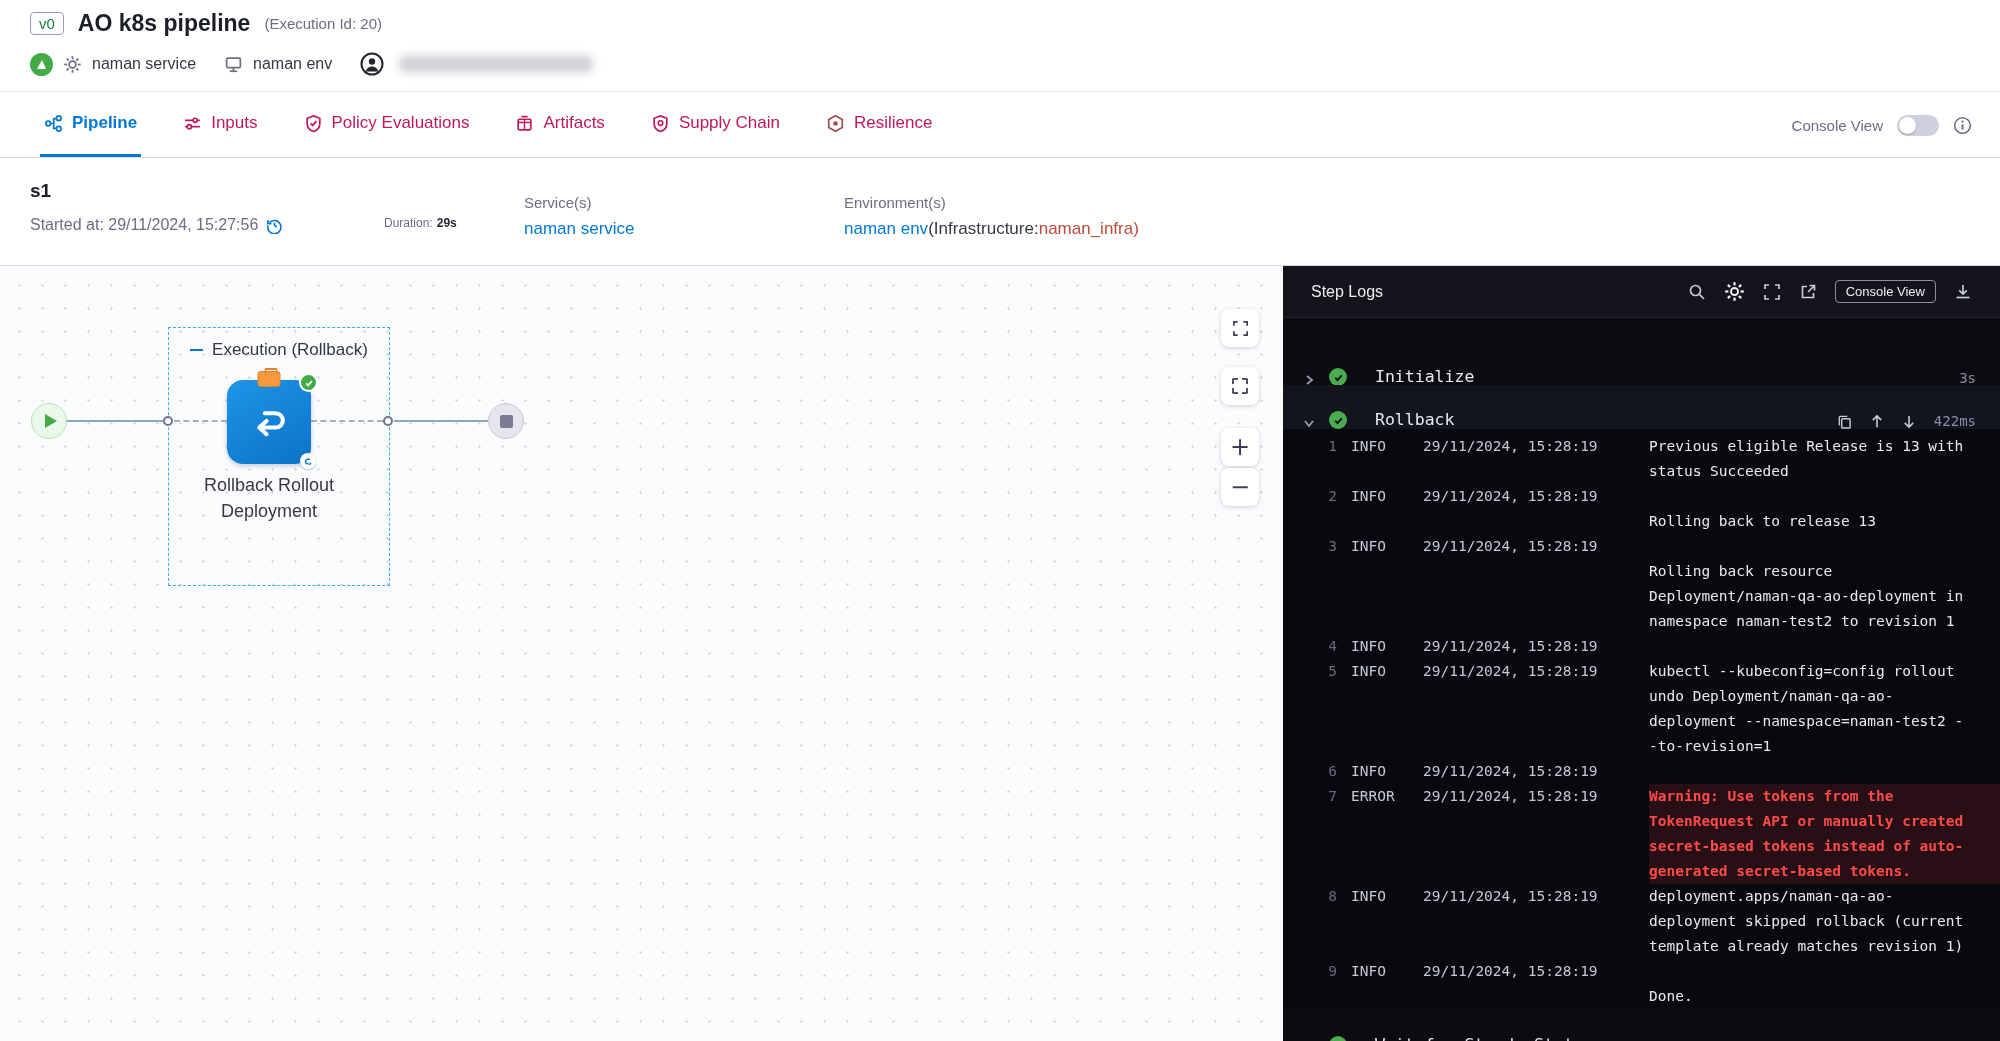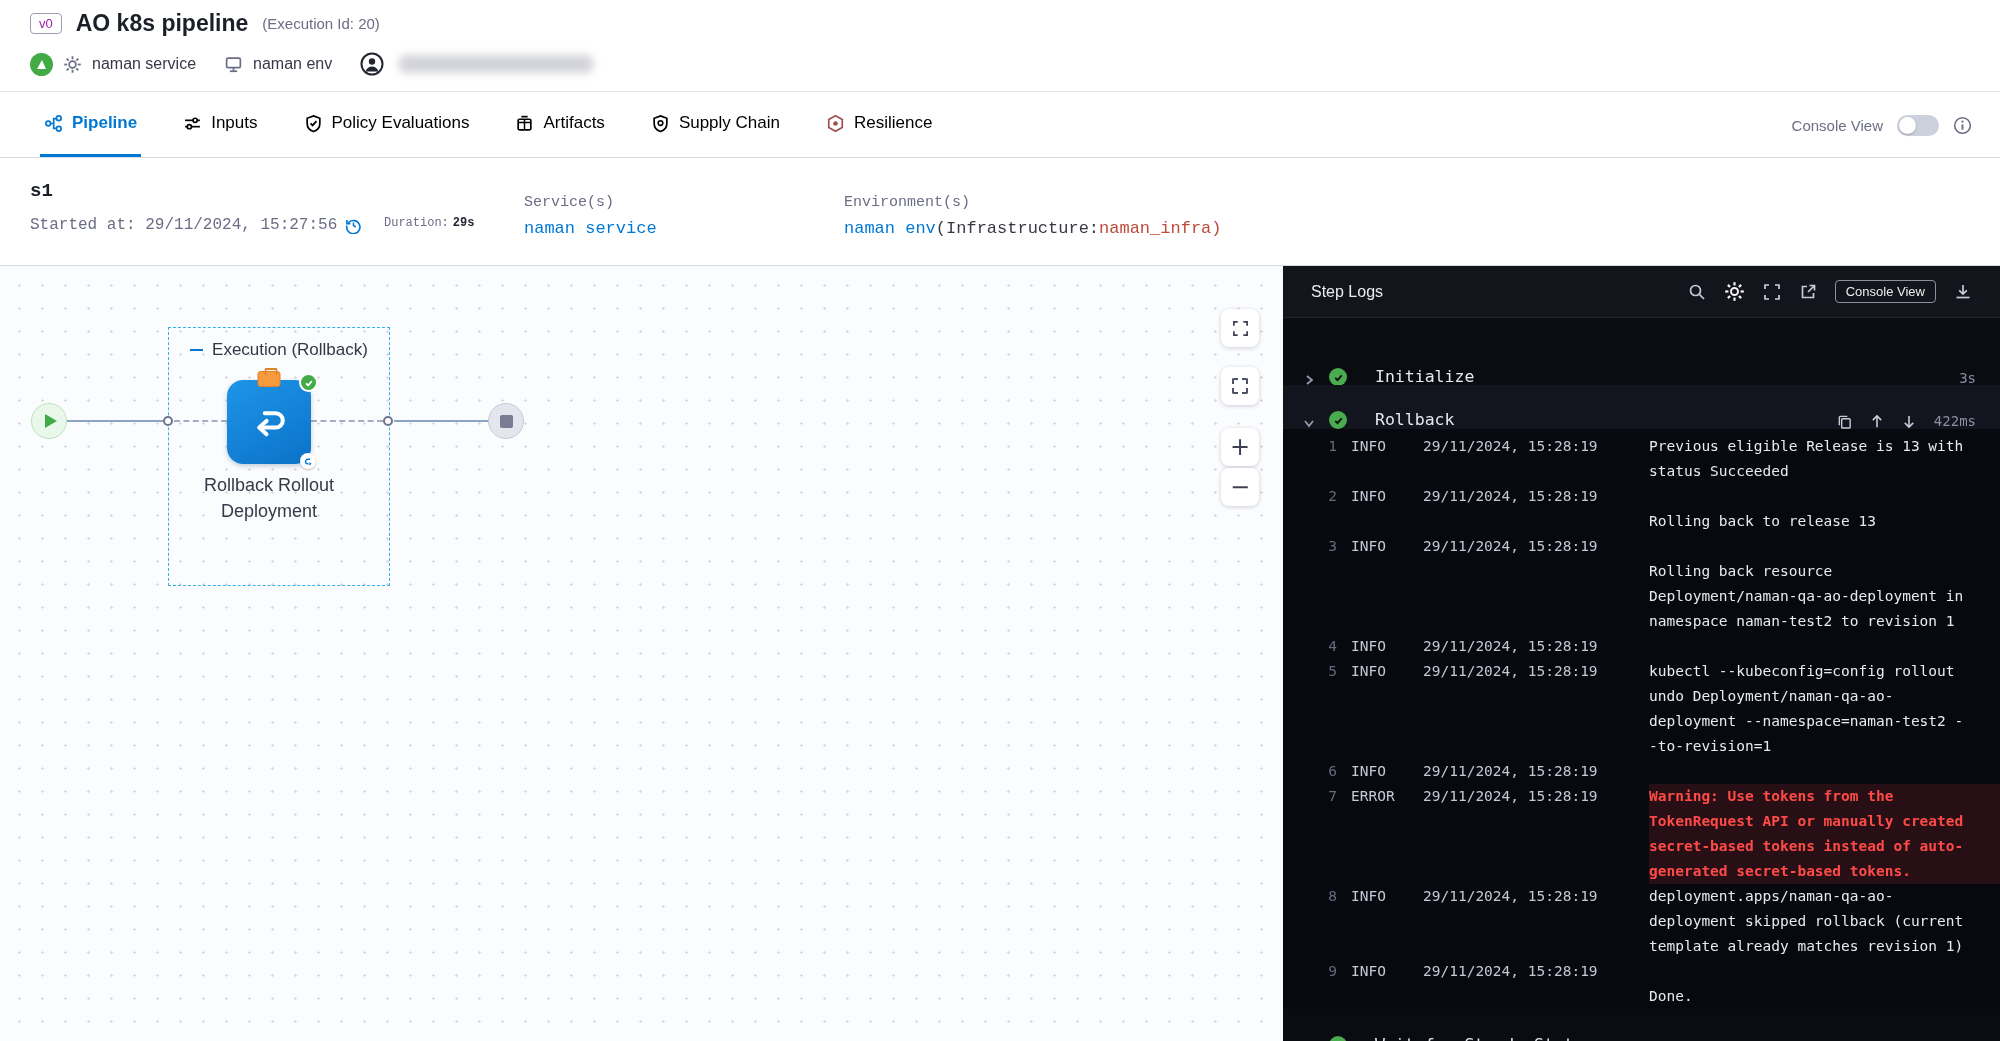--- a/index.html
+++ b/index.html
@@ -4,42 +4,42 @@
 <style>
   * { margin:0; padding:0; box-sizing:border-box; }
   html,body { background:#e9eaef; }
   .app {
     position:relative; width:2000px; height:1041px; background:#ffffff;
     font-family:"Liberation Sans", sans-serif; overflow:hidden;
   }
   
   .top-header { position:absolute; left:0; top:0; width:2000px; height:92px; background:#fff; border-bottom:1px solid #e4e6ee; }
   .title-row { position:absolute; left:30px; top:10px; display:flex; align-items:center; gap:14px; }
-  .v0-badge { font-size:13px; color:#a21caf; border:1px solid #9a9db1; border-radius:4px; padding:2px 8px; background:#fff; }
+  .v0-badge { font-size:15px; color:#15803d; border:1px solid #9a9db1; border-radius:4px; padding:2px 8px; background:#fff; }
   .pipe-title { font-size:23px; font-weight:bold; color:#1b1f27; }
   .exec-id { font-size:15px; color:#6b6d85; }
   .meta-row { position:absolute; left:30px; top:52px; display:flex; align-items:center; gap:10px; }
   .meta-text { font-size:16px; color:#383946; }
   .icon-gray { color:#6b6d85; display:inline-flex; }
   .cd-circle { width:23px; height:23px; border-radius:50%; background:#42ab45; display:flex; align-items:center; justify-content:center; }
   .cd-circle svg { display:block; }
   .avatar-circ { width:24px; height:24px; margin-left:18px; display:inline-flex; }
   .blur-bar { width:196px; height:18px; border-radius:9px; background:#d2d3da; filter:blur(4px); margin-left:4px; }
   .sep-gap { width:8px; }
   
   .tabbar { position:absolute; left:0; top:92px; width:2000px; height:66px; background:#fff; border-bottom:1px solid #d8dae6; display:flex; align-items:stretch; padding-left:40px; }
-  .tab { display:flex; align-items:center; gap:9px; font-size:17px; color:#000000; padding:0 4px; margin-right:38px; border-bottom:3px solid transparent; cursor:pointer; }
+  .tab { display:flex; align-items:center; gap:9px; font-size:17px; color:#be185d; padding:0 4px; margin-right:38px; border-bottom:3px solid transparent; cursor:pointer; }
   .tab.active { color:#0278d5; font-weight:bold; border-bottom-color:#0278d5; }
   .tab .ticon { display:inline-flex; }
   .tab-right { position:absolute; right:28px; top:0; height:66px; display:flex; align-items:center; gap:14px; }
   .cv-label { font-size:15px; color:#6b6d85; }
   .toggle { width:42px; height:21px; border-radius:11px; background:#cdd1de; position:relative; cursor:pointer; }
   .toggle .knob { position:absolute; left:2px; top:2px; width:17px; height:17px; border-radius:50%; background:#fff; box-shadow:0 1px 2px rgba(0,0,0,.25); }
   
-  .stagebar { position:absolute; left:0; top:158px; width:2000px; height:108px; background:#fff; border-bottom:1px solid #d8dae6;font-family:Liberation Mono, monospace; }
+  .stagebar { position:absolute; left:0; top:158px; width:2000px; height:108px; background:#fff; border-bottom:1px solid #d8dae6; }
   .stage-name { position:absolute; left:30px; top:22px; font-size:19px; font-weight:bold; color:#1b1f27; }
   .started-row { position:absolute; left:30px; top:58px; display:flex; align-items:center; gap:8px; font-size:16px; color:#6b6d85; }
   .duration-row { position:absolute; left:384px; top:58px; font-size:12px; color:#6b6d85; }
   .duration-row .val { color:#1f2430; font-weight:bold; margin-left:4px; }
   .col-label { font-size:15px; color:#6b6d85; }
   .svc-block { position:absolute; left:524px; top:36px; }
   .env-block { position:absolute; left:844px; top:36px; }
   .blue-link { font-size:17px; color:#0278d5; text-decoration:none; cursor:pointer; display:inline-block; margin-top:8px; }
   .infra-dark { font-size:17px; color:#383946; }
   .infra-red { font-size:17px; color:#bd4a3a; }

